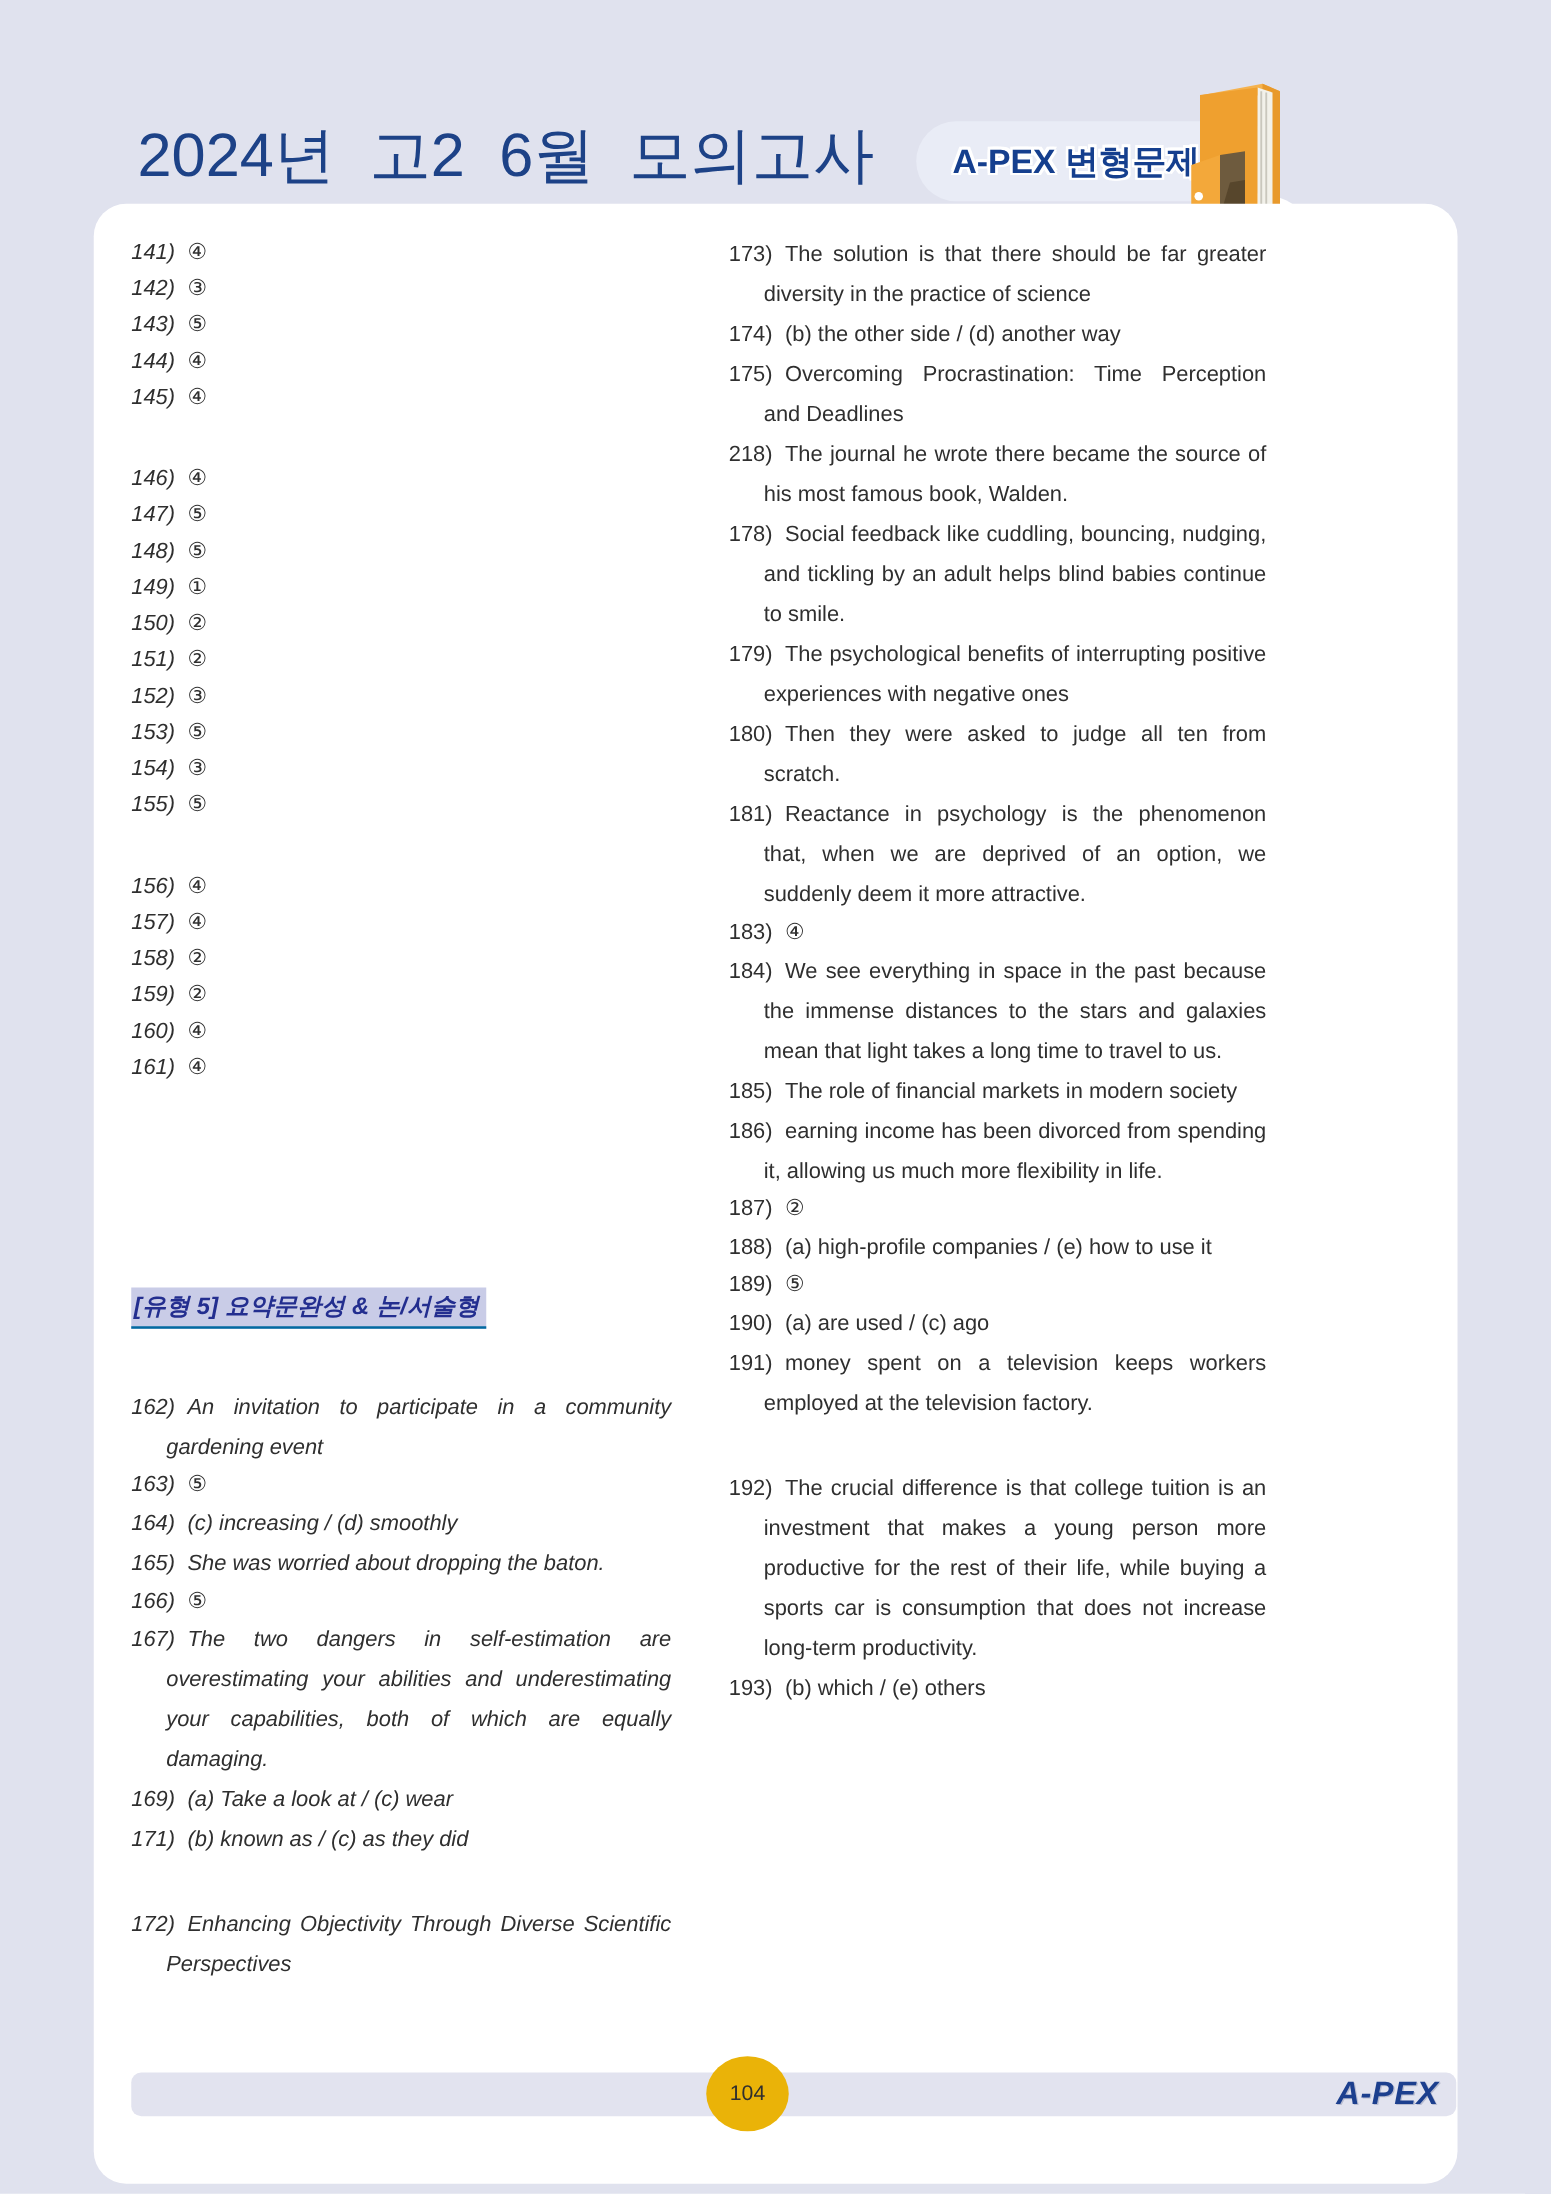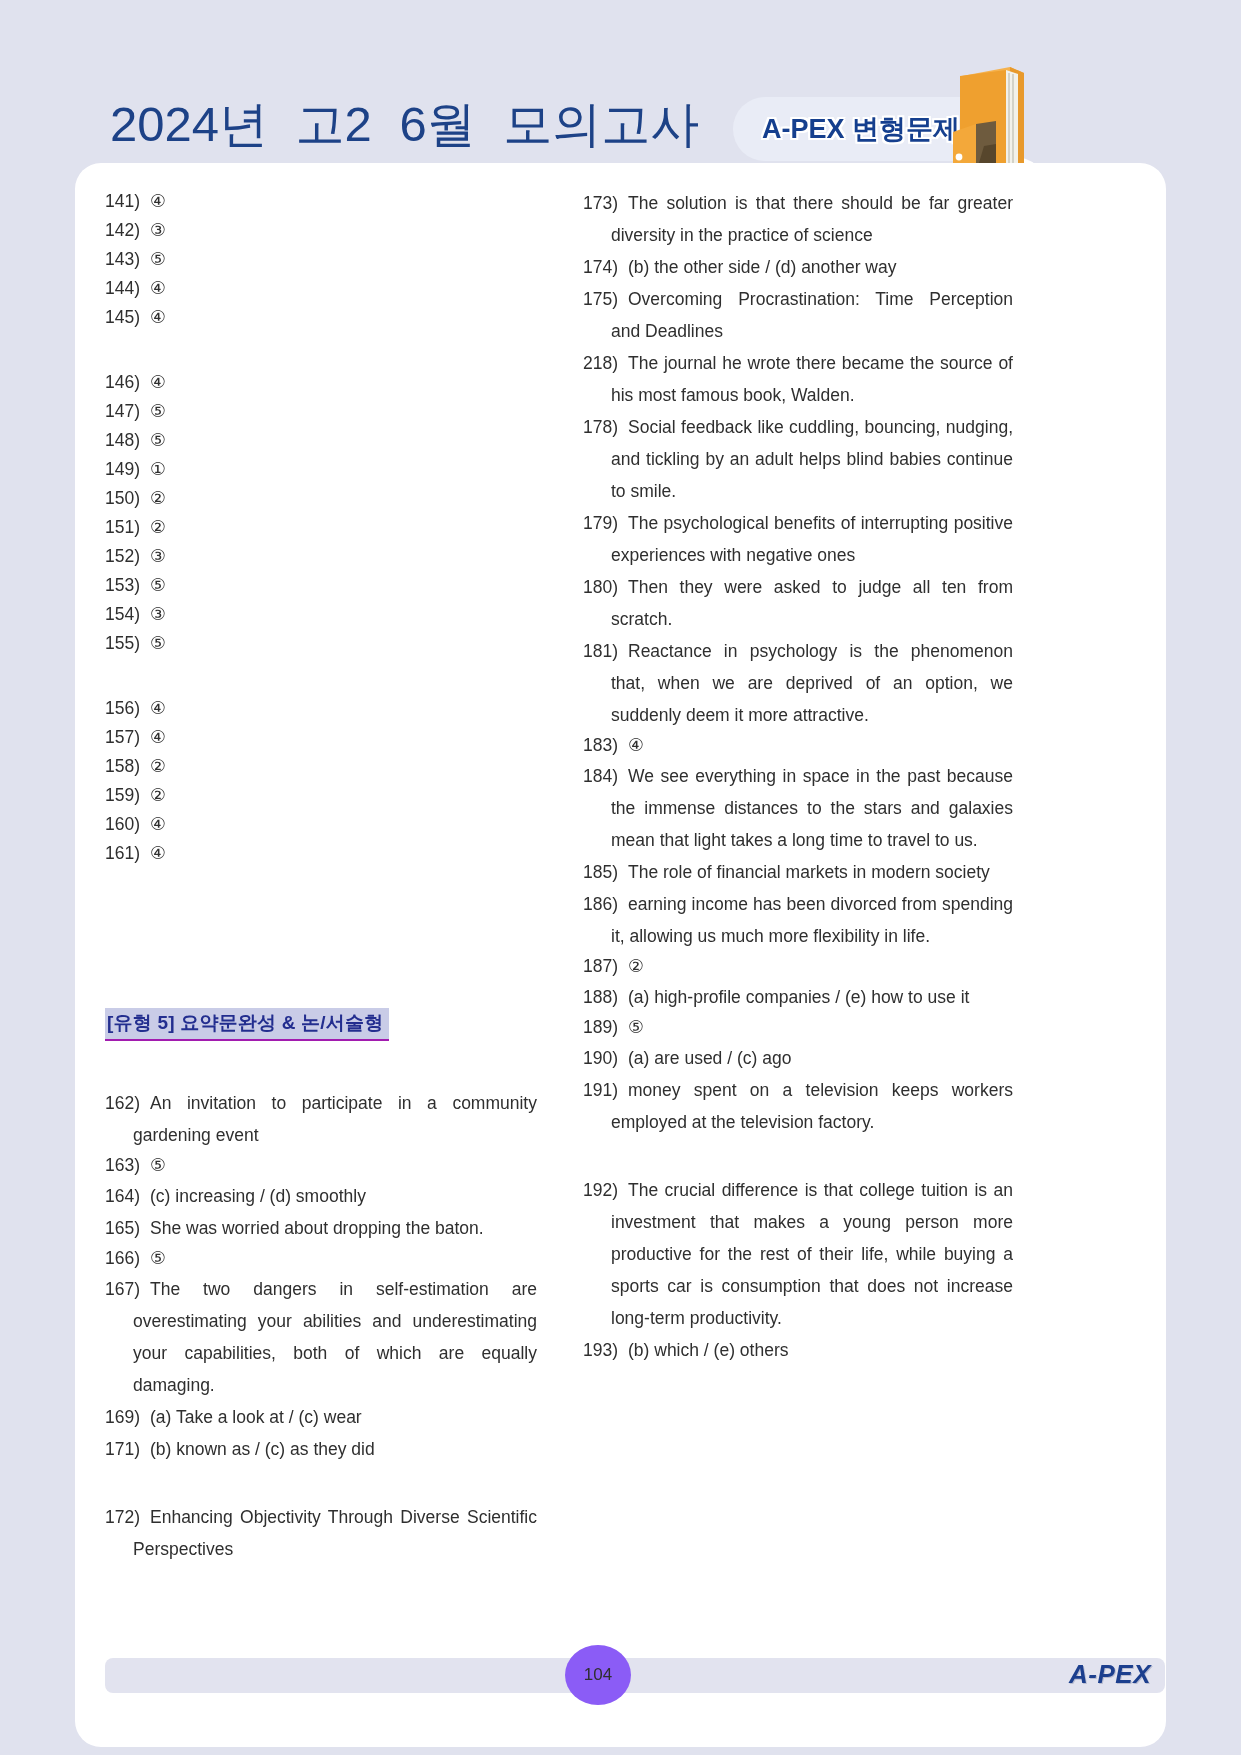--- a/index.html
+++ b/index.html
@@ -31,48 +31,49 @@
       0 -2px 0 #fff, 0 2px 0 #fff, -2px 0 0 #fff, 2px 0 0 #fff;
   }
   .book-icon { position:absolute; left:944px; top:58px; width:96px; height:130px; }
 
   
   .card {
     position:absolute; left:75px; top:163px; width:1091px; height:1584px;
     background:#ffffff; border-radius:26px;
   }
   .col { position:absolute; top:24px; }
-  .col-left  { left:30px;  width:432px; }
+  .col-left  { left:30px;  width:432px;font-style:italic; }
   .col-right { left:508px; width:430px; }
 
   .ans {
     color:#2f2f2f; font-size:17.5px; line-height:32px;
     text-align:justify; padding-left:28px; text-indent:-28px;
   }
   .ans.short { line-height:29px; }
   .ans .num { display:inline-block; width:45px; text-indent:0; }
   .ans.gap { margin-top:36px; }
 
   .section-header { margin-top:140px; margin-bottom:46px; text-indent:0; }
   .section-text {
     display:inline-block;
     font-size:19px; font-weight:800; color:#232e8f;
     background:#c9cce7; padding:2px 6px 3px 2px;
-    border-bottom:2px solid #a21caf;
+    border-bottom:2px solid #0369a1;
     letter-spacing:0.2px;
+    margin-top:22px;
   }
 
   
   .footer-bar {
     position:absolute; left:105px; top:1658px; width:1060px; height:35px;
     background:#e2e3ef; border-radius:8px;
   }
   .page-circle {
     position:absolute; left:460px; top:-13px; width:66px; height:60px;
-    background:#8b5cf6; border-radius:50%;
+    background:#eab308; border-radius:50%;
     display:flex; align-items:center; justify-content:center;
     font-size:17px; color:#2f2f2f;
   }
   .footer-logo {
     position:absolute; right:14px; top:1px;
     font-size:26px; font-weight:900; font-style:italic; color:#1c3f8e;
     letter-spacing:0.5px;
     text-shadow:1px 1px 0 #b9bdd1;
   }
 </style>

